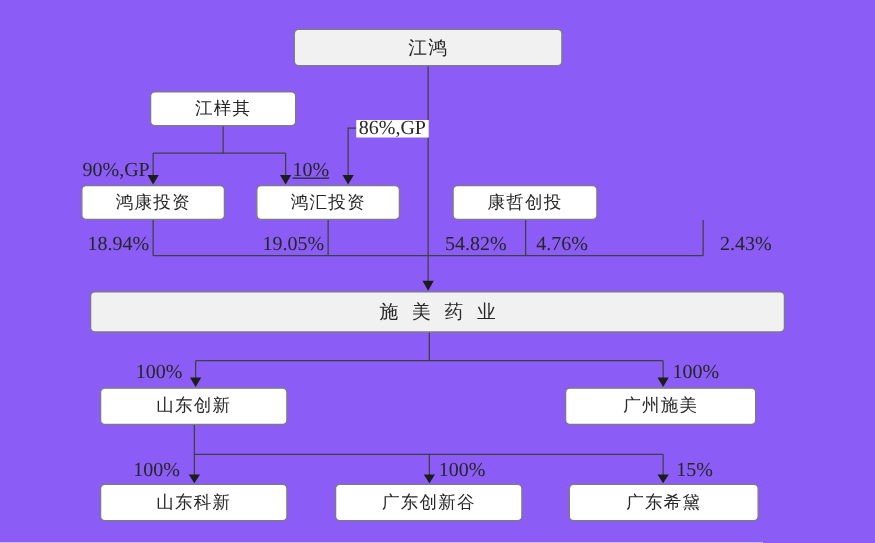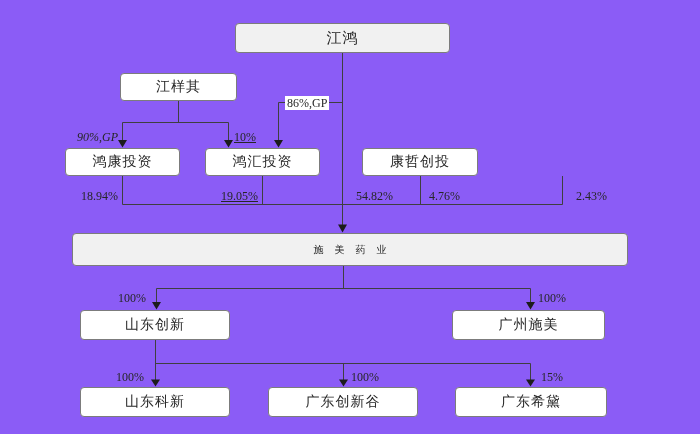--- a/index.html
+++ b/index.html
@@ -20,24 +20,24 @@
     border:1px solid var(--box-border,#7c7c7c);
     border-radius:4px;
     background:var(--box-fill,#ffffff);
     display:flex;align-items:center;justify-content:center;
     font-size:14px;
     letter-spacing:1px;
     white-space:nowrap;
   }
   .node.shaded{background:var(--box-fill-shaded,#f1f1f1);}
   .node.big{font-size:15px;}
-  .node.wide{font-size:10px;letter-spacing:11px;padding-left:11px;}
+  .node.wide{font-size:15px;letter-spacing:11px;padding-left:11px;}
   .elabel{
     position:absolute;
-    font-size:12px;
+    font-size:16px;
     line-height:14px;
     white-space:nowrap;
     color:var(--text,#262626);
   }
   .elabel.r{text-align:right;}
   .elabel.online{background:#ffffff;padding:0 2px;}
 </style>
 </head>
 <body>
 
@@ -83,29 +83,29 @@
   <div class="node" style="left:80px;top:310px;width:150px;height:30px;">山东创新</div>
 
   <div class="node" style="left:452px;top:310px;width:153px;height:30px;">广州施美</div>
 
   <div class="node" style="left:268px;top:387px;width:150px;height:30px;">广东创新谷</div>
 
   <div class="node" style="left:80px;top:387px;width:150px;height:30px;">山东科新</div>
 
   <div class="node" style="left:455px;top:387px;width:152px;height:30px;">广东希黛</div>
 
-  <span class="elabel r" style="left:66px;top:130px;width:52px;font-style:italic;">90%,GP</span>
+  <span class="elabel r" style="left:66px;top:130px;width:52px;">90%,GP</span>
 
   <span class="elabel" style="left:234px;top:130px;text-decoration:underline;">10%</span>
 
   <span class="elabel online" style="left:285px;top:96px;">86%,GP</span>
 
   <span class="elabel r" style="left:70px;top:189px;width:48px;">18.94%</span>
 
-  <span class="elabel r" style="left:210px;top:189px;width:48px;text-decoration:underline;">19.05%</span>
+  <span class="elabel r" style="left:210px;top:189px;width:48px;">19.05%</span>
 
   <span class="elabel" style="left:356px;top:189px;">54.82%</span>
 
   <span class="elabel" style="left:429px;top:189px;">4.76%</span>
 
   <span class="elabel" style="left:576px;top:189px;">2.43%</span>
 
   <span class="elabel r" style="left:98px;top:291px;width:48px;">100%</span>
 
   <span class="elabel" style="left:538px;top:291px;">100%</span>

